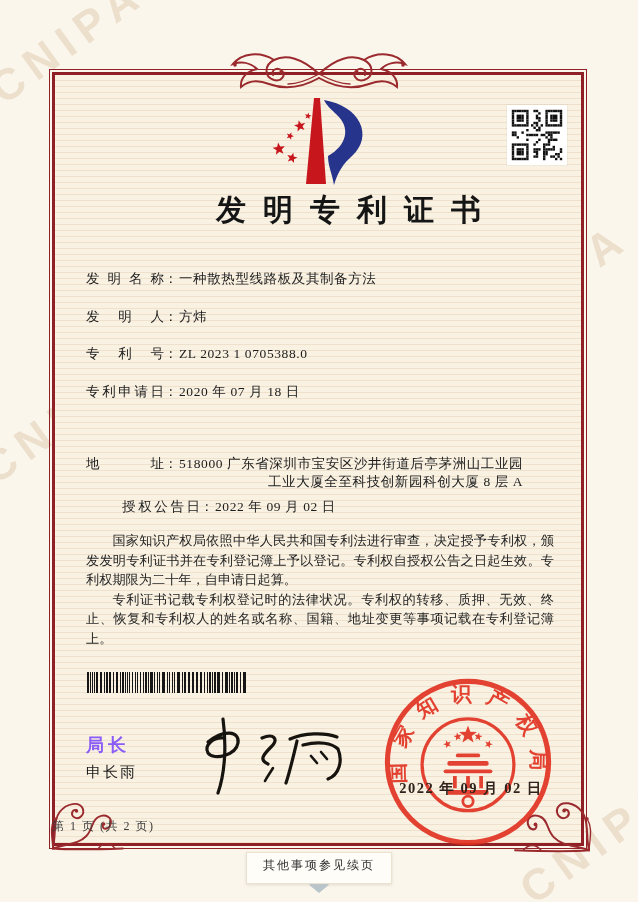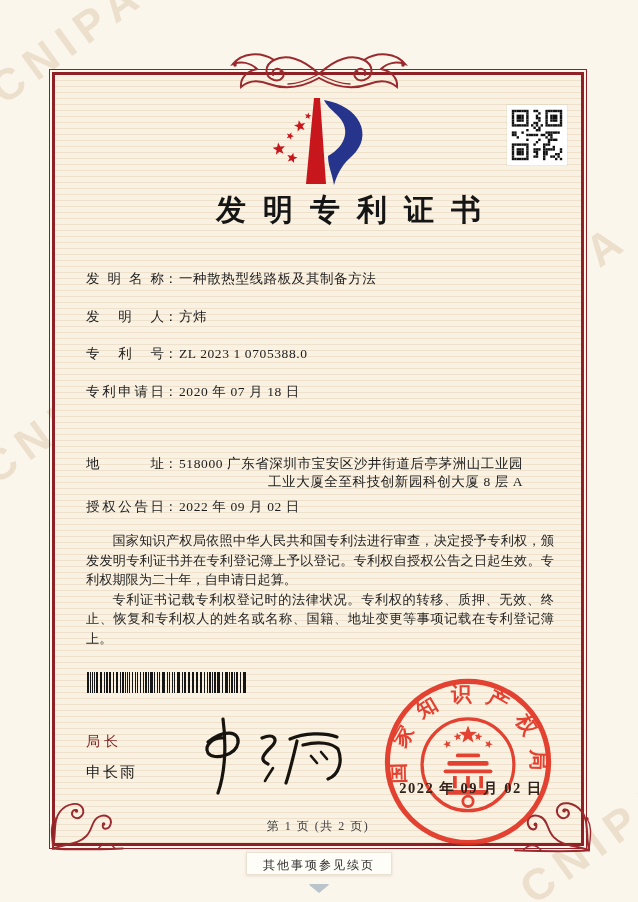--- a/index.html
+++ b/index.html
@@ -45,55 +45,55 @@
         background:#fff; box-shadow:0 0 0 1px rgba(0,0,0,0.03); }
   .logo { position:absolute; z-index:2; left:262px; top:94px; width:112px; height:94px; }
   .title {
     position:absolute; z-index:2; left:52px; top:190px; width:593px;
     text-align:center; font-size:30px; font-weight:bold; color:#151515;
     letter-spacing:17px; text-indent:17px; white-space:nowrap;border-radius:18px;
   }
   
   .field-row { position:absolute; z-index:2; left:86px; width:470px; font-size:13.5px; color:#1d1d1d; }
   .f0{top:270px;} .f1{top:308px;} .f2{top:345px;} .f3{top:383px;}
-  .f4{top:421px;} .f5{top:455px;} .fg{top:498px;}
+  .f4{top:421px;} .f5{top:455px;} .fg{top:498px;margin-left:36px;}
   .flabel {
     display:inline-block; width:78px; vertical-align:top;
     text-align:justify; text-align-last:justify; letter-spacing:0;
   }
   .fcolon { display:inline-block; width:15px; vertical-align:top; }
   .fvalue {
     display:inline-block; vertical-align:top; max-width:375px;
     white-space:pre-line; letter-spacing:0.6px; line-height:17.5px;text-align:right;
   }
   .grant2 { position:absolute; left:264px; top:0; white-space:nowrap; }
   .grant2 .flabel { width:70px; }
   
   .paras {
     position:absolute; z-index:2; left:86px; top:531px; width:468px;
     font-size:13.2px; line-height:19.6px; text-align:justify; color:#242424;
   }
   .paras p { margin:0; text-indent:2em; }
   
   .barcode { position:absolute; z-index:2; left:86px; top:672px; width:163px; height:21px; }
-  .signer-title { position:absolute; z-index:2; left:86px; top:733px; font-size:14px; letter-spacing:4px; color:#7f1d1d; }
+  .signer-title { position:absolute; z-index:2; left:86px; top:733px; font-size:18px; letter-spacing:4px; color:#8b5cf6;font-weight:bold; }
   .signer-name  { position:absolute; z-index:2; left:86px; top:763px; font-size:15px; letter-spacing:2px; color:#1c1c1c; }
   .signature { position:absolute; z-index:3; left:178px; top:714px; width:172px; height:82px; }
   .seal { position:absolute; z-index:3; left:379px; top:673px; width:178px; height:178px; }
   .seal-date {
     position:absolute; z-index:4; left:388px; top:779px; width:166px;
     text-align:center; font-size:14.5px; font-weight:bold;
     color:#30221a; letter-spacing:1.5px; white-space:nowrap;
   }
   .page-info {
     position:absolute; z-index:2; left:52px; top:818px; width:532px;
-    text-align:center; font-size:12px; letter-spacing:1.5px; color:#3c3c3c;
+    font-size:12px; letter-spacing:1.5px; color:#3c3c3c;
   }
   .cont-tab {
-    position:absolute; z-index:5; left:246px; top:852px; width:146px; height:23px;
+    position:absolute; z-index:5; left:246px; top:852px; width:146px; height:32px;
     background:#fffdf8; border:1px solid #eae1d0; box-shadow:0 1px 3px rgba(120,100,70,0.18);
     text-align:center; line-height:24px; font-size:12px; letter-spacing:2px; color:#2e2e2e;
   }
   .scroll-tri {
     position:absolute; z-index:5; left:308px; top:884px; width:0; height:0;
     border-left:11px solid transparent; border-right:11px solid transparent;
     border-top:9px solid #b9c4cb; border-radius:3px;
   }
 </style>
 </head>

